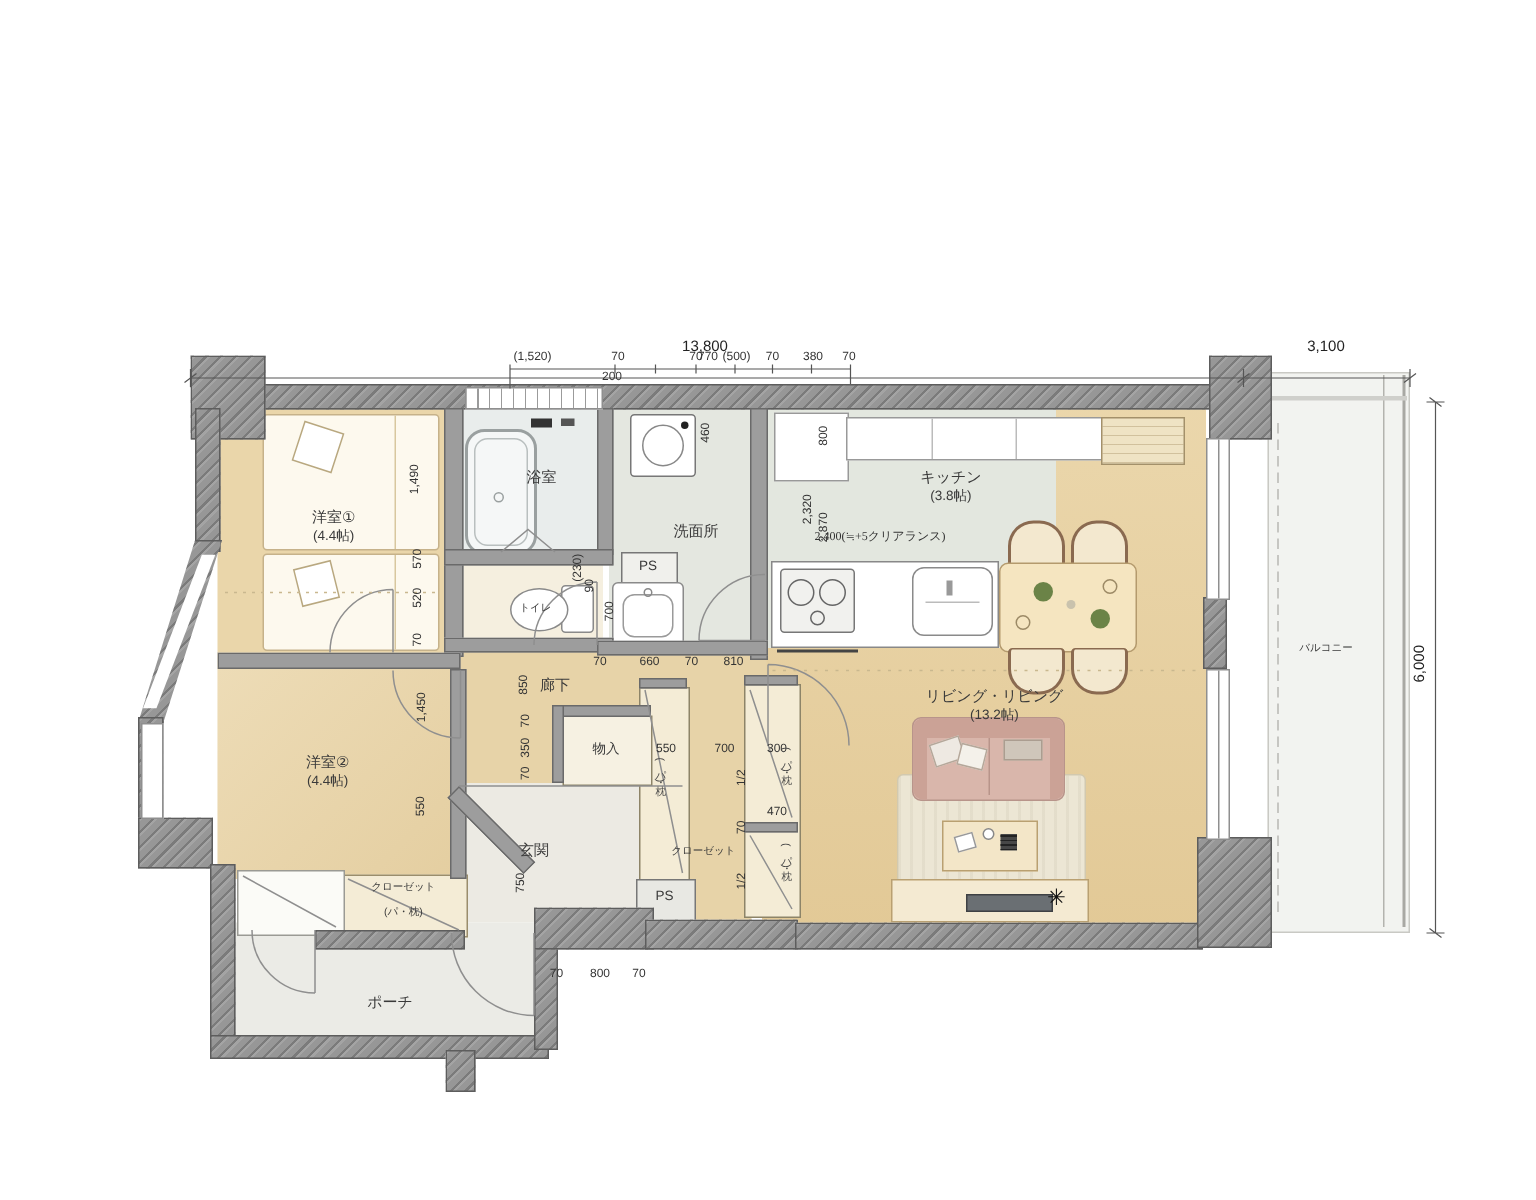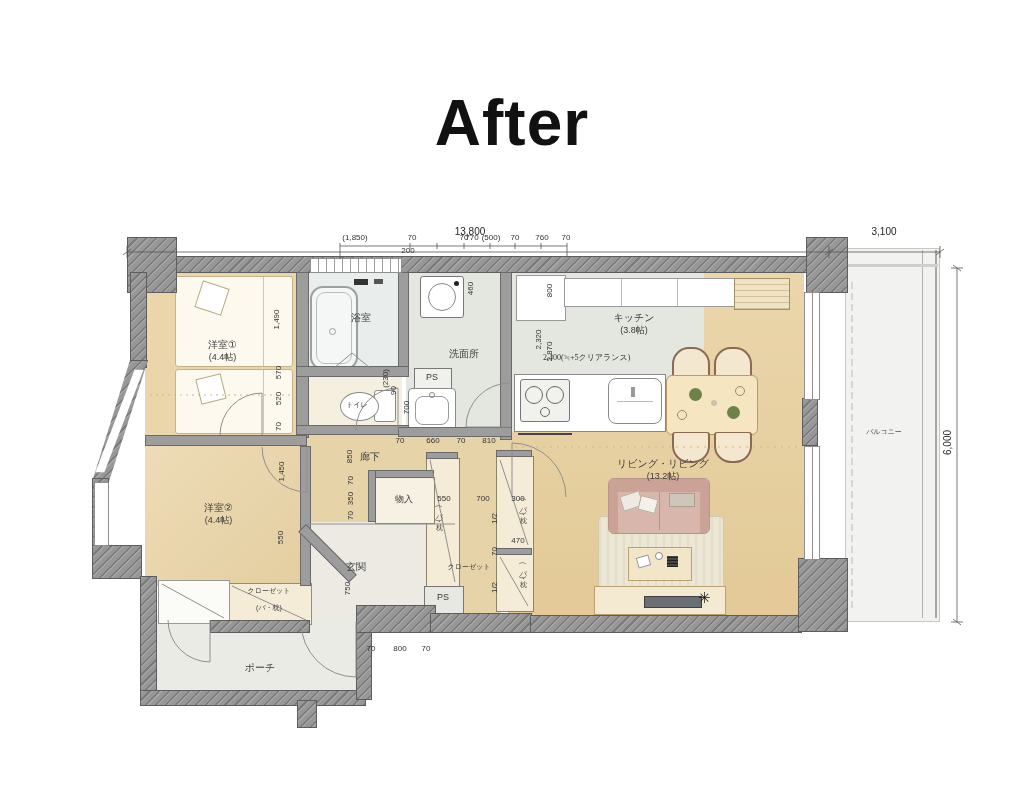--- a/index.html
+++ b/index.html
@@ -27,21 +27,20 @@
   .pillow{position:absolute;background:#fff;border:1px solid #b9a87f;}
   .chair{position:absolute;border:2px solid #8a6a50;background:#f3e8cf;}
   .chair.up{border-radius:17px 17px 3px 3px;border-bottom:1px solid #8a6a50;}
   .chair.dn{border-radius:3px 3px 17px 17px;border-top:1px solid #8a6a50;}
 </style>
 </head>
 <body>
 
 <div class="sheet">
 
-  <div class="title">After</div>
 
   <div class="floor" style="left:508px;top:268px;width:296px;height:350px;background:#e8d1a0;background-image:linear-gradient(180deg,rgba(255,255,255,.12),rgba(160,110,40,.08));"></div>
   <div class="floor" style="left:508px;top:268px;width:196px;height:164px;background:#e3e7df;"></div>
   <div class="floor" style="left:145px;top:268px;width:162px;height:172px;background:#ead6aa;"></div>
   <div class="floor" style="left:145px;top:440px;width:166px;height:146px;background:#ead6aa;background-image:linear-gradient(135deg,rgba(255,255,255,.15),rgba(150,100,30,.07));"></div>
   <div class="floor" style="left:305px;top:432px;width:206px;height:90px;background:#e7d3a8;"></div>
   <div class="floor" style="left:455px;top:520px;width:46px;height:97px;background:#e7d3a8;"></div>
   <div class="floor" style="left:306px;top:268px;width:96px;height:102px;background:#e9edec;"></div>
   <div class="floor" style="left:306px;top:374px;width:96px;height:55px;background:#f5efdf;"></div>
   <div class="floor" style="left:406px;top:268px;width:96px;height:162px;background:#e4e7e0;"></div>
@@ -204,28 +203,28 @@
       <path d="M852,282 L852,612" stroke-dasharray="7,4"></path>
       <path d="M150,395 L293,395" stroke-dasharray="2,4" stroke="#c9b88f"></path>
       <path d="M515,447 L798,447" stroke-dasharray="2,5" stroke="#c9b88f"></path>
     </g>
   </svg>
 
   <div class="dim big-dim" style="left:430px;top:226px;width:80px;">13,800</div>
   <div class="dim big-dim" style="left:854px;top:226px;width:60px;">3,100</div>
   <div class="dimv big-dim" style="left:925px;top:437px;width:44px;">6,000</div>
 
-  <div class="dim" style="left:333px;top:233px;width:44px;">(1,850)</div>
+  <div class="dim" style="left:333px;top:233px;width:44px;">(1,520)</div>
   <div class="dim" style="left:396px;top:246px;width:24px;">200</div>
   <div class="dim" style="left:404px;top:233px;width:16px;">70</div>
   <div class="dim" style="left:439px;top:233px;width:24px;margin-left:21px;">770</div>
   <div class="dim" style="left:456px;top:233px;width:16px;">70</div>
   <div class="dim" style="left:477px;top:233px;width:28px;">(500)</div>
   <div class="dim" style="left:507px;top:233px;width:16px;">70</div>
-  <div class="dim" style="left:530px;top:233px;width:24px;">760</div>
+  <div class="dim" style="left:530px;top:233px;width:24px;">380</div>
   <div class="dim" style="left:558px;top:233px;width:16px;">70</div>
 
   <div class="dimv" style="left:259px;top:315px;width:34px;">1,490</div>
   <div class="dimv" style="left:266px;top:368px;width:24px;">570</div>
   <div class="dimv" style="left:266px;top:394px;width:24px;">520</div>
   <div class="dimv" style="left:270px;top:422px;width:16px;">70</div>
   <div class="dimv" style="left:264px;top:467px;width:34px;">1,450</div>
   <div class="dimv" style="left:268px;top:533px;width:24px;">550</div>
 
   <div class="dimv" style="left:337px;top:452px;width:24px;">850</div>

